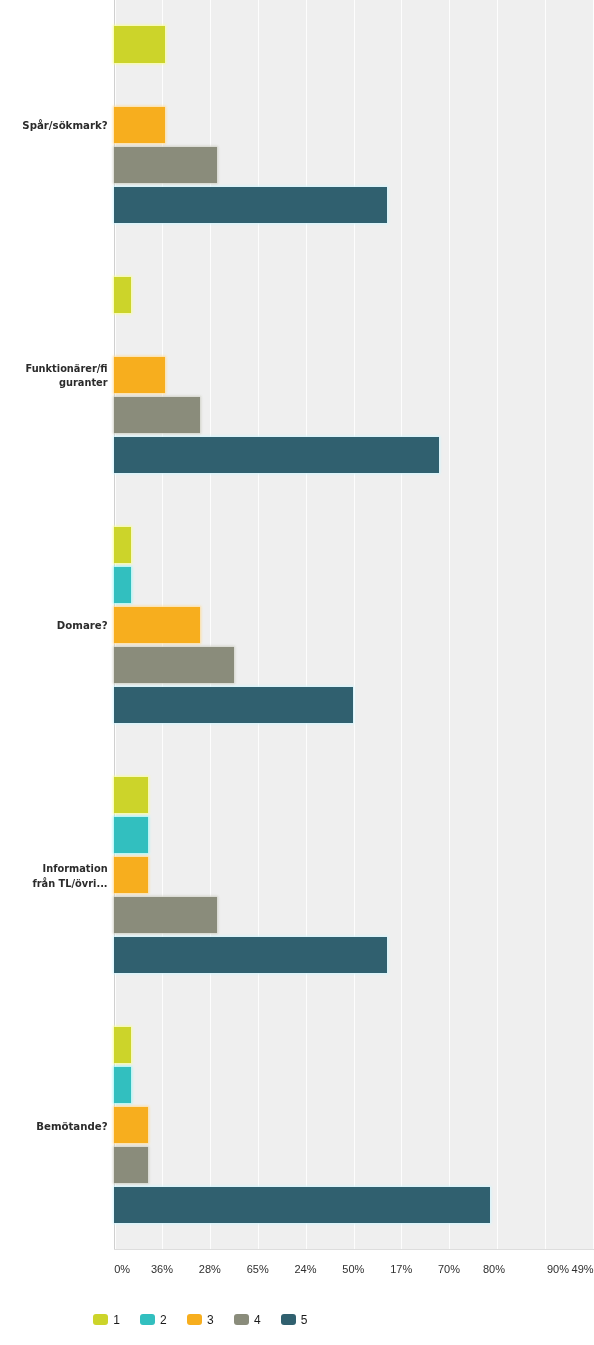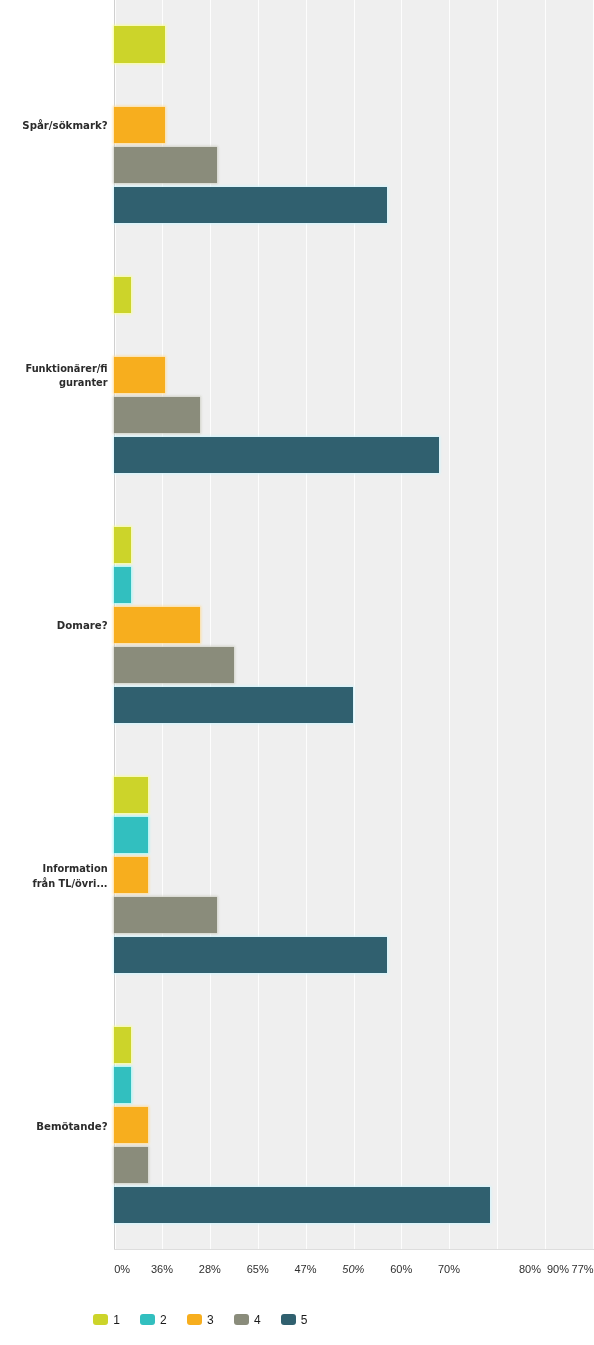--- a/index.html
+++ b/index.html
@@ -94,27 +94,27 @@
       <div class="cat-label" style="top: 619.4px; width: 110px; left: -2.4px;">Domare?</div>
       <div class="cat-label two-line" style="top: 862.35px; width: 110px; left: -2.4px;">Information
 från TL/övri...</div>
       <div class="cat-label" style="top: 1119.6px; width: 110px; left: -2.4px;">Bemötande?</div>
     </div>
   <div id="xaxis">
       <div class="xtick first" style="left: 114.2px;">0%</div>
       <div class="xtick" style="left: 162.03px;">36%</div>
       <div class="xtick" style="left: 209.86px;">28%</div>
       <div class="xtick" style="left: 257.69px;">65%</div>
-      <div class="xtick" style="left: 305.52px;">47%</div>
-      <div class="xtick" style="left: 353.35px; font-style: italic;">50%</div>
-      <div class="xtick" style="left: 401.18px;">60%</div>
+      <div class="xtick" style="left: 305.52px;">24%</div>
+      <div class="xtick" style="left: 353.35px;">50%</div>
+      <div class="xtick" style="left: 401.18px;">17%</div>
       <div class="xtick" style="left: 449.01px; text-align: center;">70%</div>
-      <div class="xtick" style="left: 512px; padding-left: 36px;">80%</div>
+      <div class="xtick" style="left: 476px; padding-left: 36px;">80%</div>
       <div class="xtick" style="left: 558px;">90%</div>
-      <div class="xtick last" style="left: 593.6px;">77%</div>
+      <div class="xtick last" style="left: 593.6px;">49%</div>
     </div>
   <div id="legend">
       <div class="legend-item" style="left: 93.2px;">
         <span class="legend-swatch" style="background: rgb(204, 212, 42);"></span>
         <span class="legend-text">1</span>
       </div>
       <div class="legend-item" style="left: 140.1px;">
         <span class="legend-swatch" style="background: rgb(50, 191, 191);"></span>
         <span class="legend-text">2</span>
       </div>

